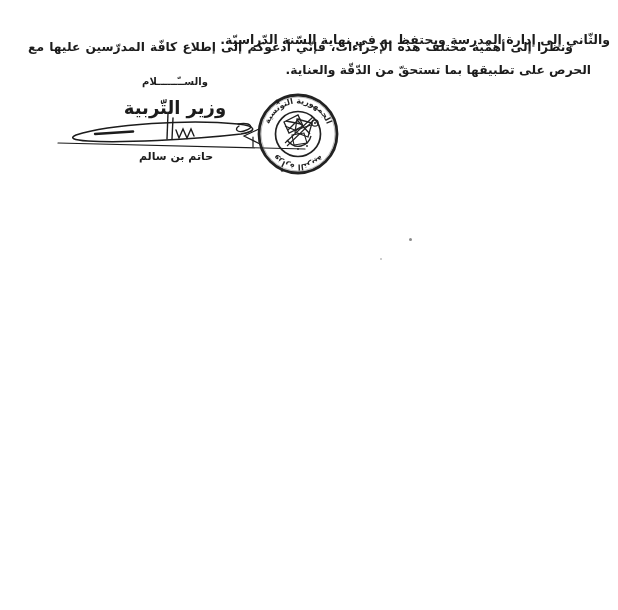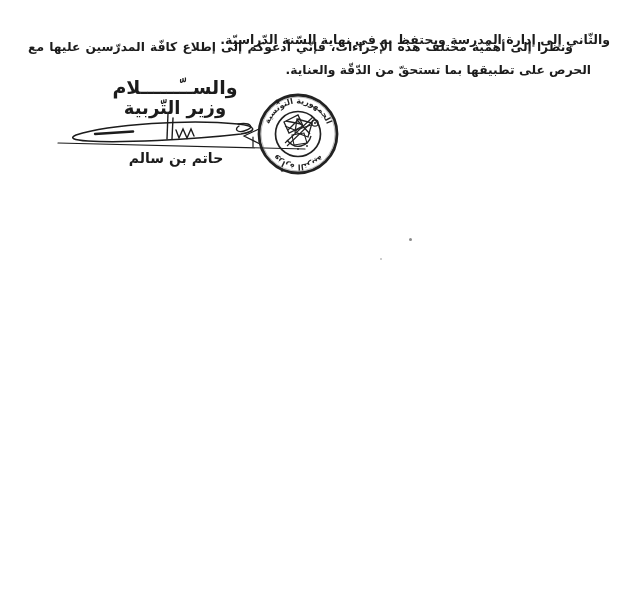--- a/index.html
+++ b/index.html
@@ -16,29 +16,29 @@
     position:absolute;top:6px;right:8px;
     font-size:12.5px;font-weight:bold;white-space:nowrap;margin-top:26px;
   }
   .closing-paragraph{
     position:absolute;top:36px;left:28px;width:563px;
     font-size:12.3px;font-weight:bold;line-height:23px;
     text-align:justify;text-indent:18px;margin:0;
   }
   .salutation{
     position:absolute;top:76px;left:175px;transform:translateX(-50%);
-    font-size:19px;font-weight:bold;white-space:nowrap;
+    font-size:10px;font-weight:bold;white-space:nowrap;
   }
   .signer-title{
     position:absolute;top:97px;left:175px;transform:translateX(-50%);
     font-size:18px;font-weight:bold;white-space:nowrap;
   }
   .signer-name{
     position:absolute;top:150px;left:176px;transform:translateX(-50%);
-    font-size:14px;font-weight:bold;white-space:nowrap;letter-spacing:1px;
+    font-size:11px;font-weight:bold;white-space:nowrap;letter-spacing:1px;
   }
   .signature-svg{position:absolute;left:40px;top:105px;}
   .stamp-svg{position:absolute;left:252px;top:88px;}
   .stamp-ring-text{font-family:"DejaVu Sans",sans-serif;font-weight:bold;font-size:8px;fill:#222;letter-spacing:1.2px;}
   .stamp-star{font-family:"DejaVu Sans",sans-serif;font-size:8px;fill:#1c1c1c;font-weight:bold;}
   .speck{position:absolute;border-radius:50%;}
   .speck-1{left:409px;top:238px;width:3px;height:3px;background:#8a8a8a;}
   .speck-2{left:380px;top:258px;width:2px;height:2px;background:#bdbdbd;}
 </style>
 </head>

